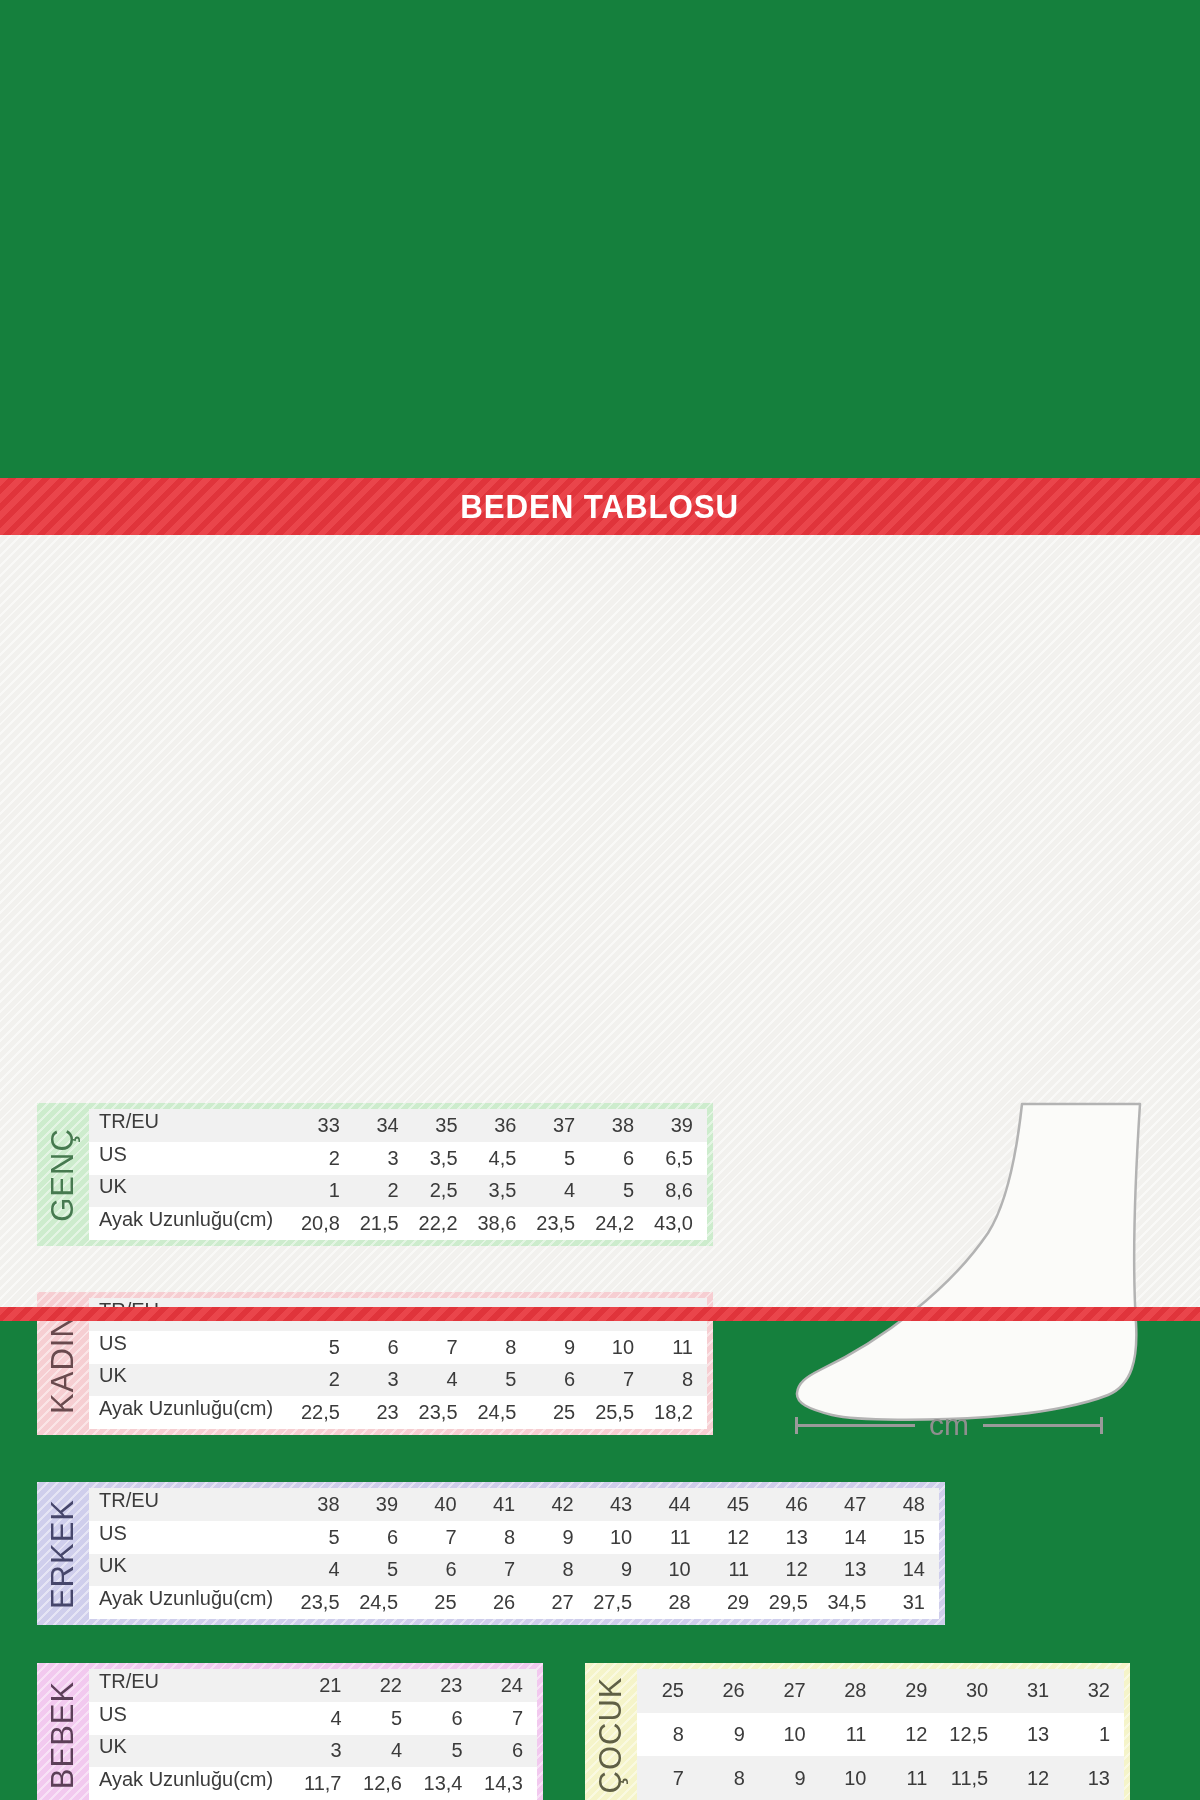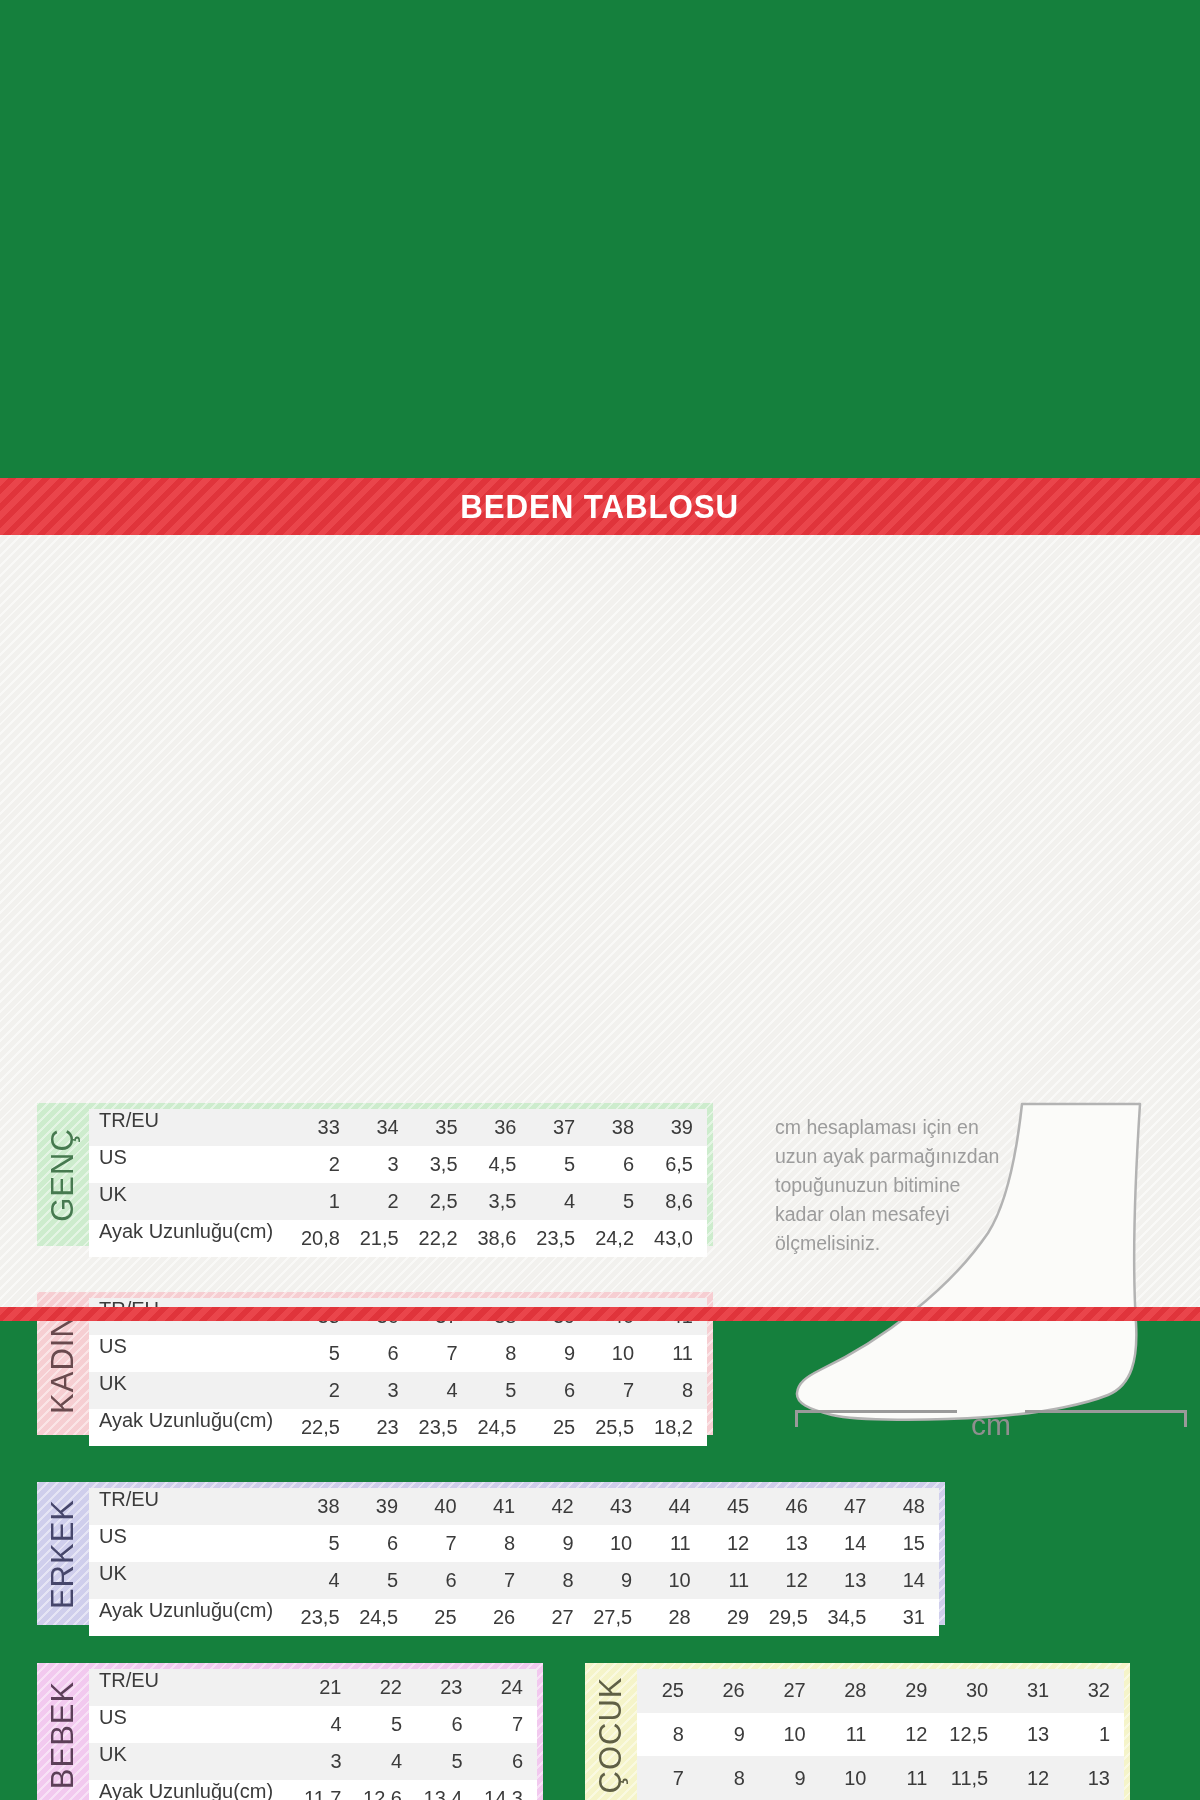--- a/index.html
+++ b/index.html
@@ -49,38 +49,38 @@
     transform:translate(-50%,-50%) rotate(-90deg);
     font-size:31px;letter-spacing:1px;white-space:nowrap;
     color:var(--ink,#444);transform-origin:center;
   }
   .grid{flex:1 1 auto;background:#ffffff;}
   .grid table{width:100%;height:100%;border-collapse:collapse;table-layout:fixed;}
   .grid tr{height:25%;}
   .grid tr:nth-child(odd){background:#f1f1f1;}
   .grid tr:nth-child(even){background:#ffffff;}
   .grid th{
-    width:196px;text-align:left;padding:0 0 14px 10px;font-weight:normal;
+    width:196px;text-align:left;padding:0 0 8px 10px;font-weight:normal;
     font-size:20px;color:#3b3b3b;white-space:nowrap;
   }
   .grid td{
     text-align:right;padding:0 14px 0 0;font-size:20px;color:#3b3b3b;white-space:nowrap;
   }
 
   
   .note{
     position:absolute;left:775px;top:578px;width:260px;
     color:#9c9c9c;font-size:19.5px;line-height:29px;white-space:pre-line;
   }
 
   
   .foot-svg{position:absolute;left:788px;top:556px;}
   .measure{
-    position:absolute;left:795px;top:875px;width:392px;height:30px;
-    display:flex;align-items:flex-start;color:#8f8f8f;
+    position:absolute;left:795px;top:875px;width:308px;height:30px;
+    display:flex;align-items:center;color:#8f8f8f;
   }
   .measure .tick{width:3px;height:17px;background:#9a9a9a;flex:0 0 auto;}
   .measure .seg{height:3px;background:#9a9a9a;flex:1 1 auto;}
   .measure .unit{font-size:30px;margin:0 14px;line-height:1;color:#8f8f8f;}
 </style>
 </head>
 <body>
 
 <div class="page">
 
@@ -337,25 +337,20 @@
                 <td>11</td>
                 <td>11,5</td>
                 <td>12</td>
                 <td>13</td>
               </tr>
             </tbody>
           </table>
         </div>
     </section>
 
-    <div class="note">cm hesaplaması için en
-uzun ayak parmağınızdan
-topuğunuzun bitimine
-kadar olan mesafeyi
-ölçmelisiniz.</div>
 
     <svg class="foot-svg" width="368" height="350" viewBox="0 0 368 350">
       <path d="M 234,13 L 352,13
                C 347,90 344,170 348,232
                C 350,268 344,294 320,304
                C 300,312 260,322 200,326
                C 140,330 70,330 44,324
                C 20,318 8,312 9,302
                C 10,292 18,286 32,279
                C 95,249 162,198 200,142

